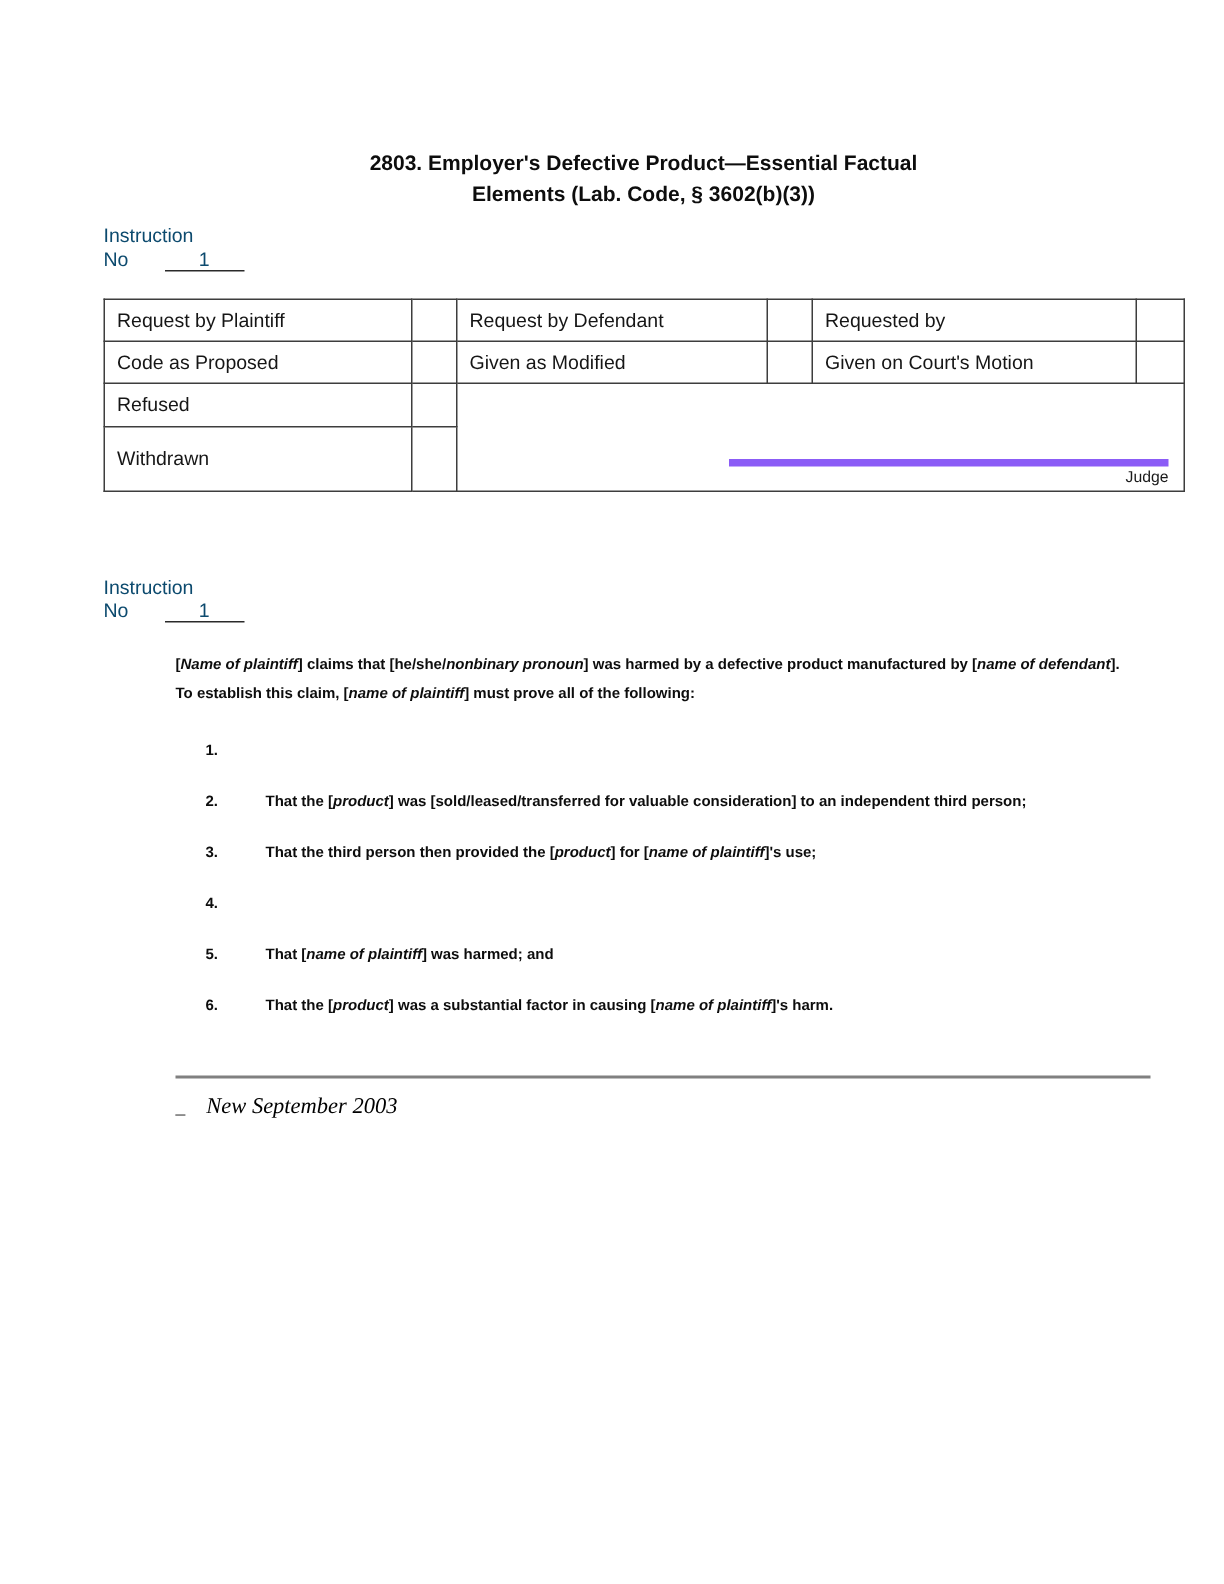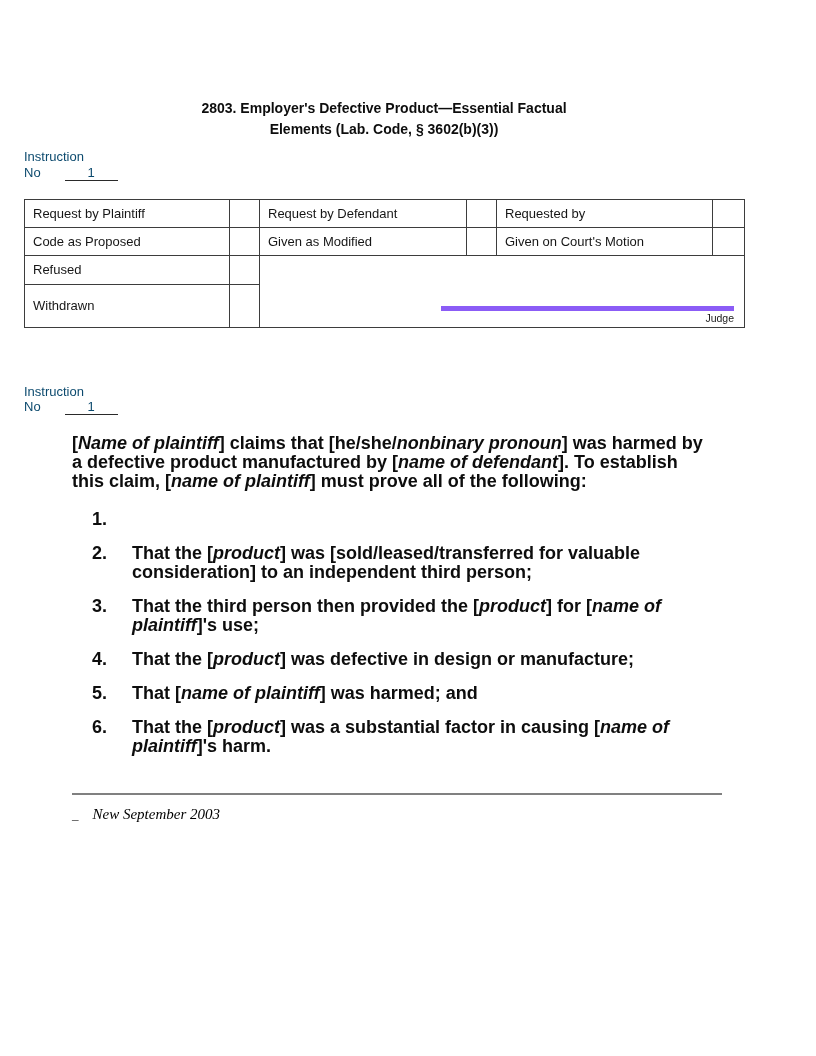--- a/index.html
+++ b/index.html
@@ -4,21 +4,21 @@
 <style>
   * { margin:0; padding:0; box-sizing:border-box; }
   html, body { background:#ffffff; }
   .page {
     position:relative;
     width:816px; height:1056px;
     margin:0 auto;
     background:#ffffff;
     color:#111111;
     font-family:"Liberation Sans", sans-serif;
-    padding:0 24px;
+    padding:0 69px;
     overflow:hidden;
   }
   
   .doc-title {
     margin-top:98px;
     margin-left:48px;
     width:624px;
     text-align:center;
     font-weight:bold;
     font-size:14px;
@@ -69,21 +69,21 @@
     text-align:right;
     font-size:10.5px;
     line-height:12px;
     color:#1a1a1a;
   }
   
   .content {
     margin-left:48px;
     width:624px;
     font-weight:bold;
-    font-size:18px;
+    font-size:10px;
     line-height:19px;
     color:#0d0d0d;
   }
   .intro { margin-top:19px; width:640px; }
   .items { margin-top:19px; }
   .item { display:flex; margin-bottom:15px; }
   .item .num { flex:none; margin-left:20px; width:40px; }
   .item .txt { flex:none; width:558px; }
   .ri { font-style:italic; }
   
@@ -185,21 +185,20 @@
       <div class="item">
         <span class="num">2.</span>
         <span class="txt"><span>That the [</span><span class="ri">product</span><span>] was [sold/leased/transferred for valuable consideration] to an independent third person;</span></span>
       </div>
       <div class="item">
         <span class="num">3.</span>
         <span class="txt"><span>That the third person then provided the [</span><span class="ri">product</span><span>] for [</span><span class="ri">name of plaintiff</span><span>]'s use;</span></span>
       </div>
       <div class="item">
         <span class="num">4.</span>
-        <span class="txt"><span>That the [</span><span class="ri">product</span><span>] was defective in design or manufacture;</span></span>
       </div>
       <div class="item">
         <span class="num">5.</span>
         <span class="txt"><span>That [</span><span class="ri">name of plaintiff</span><span>] was harmed; and</span></span>
       </div>
       <div class="item">
         <span class="num">6.</span>
         <span class="txt"><span>That the [</span><span class="ri">product</span><span>] was a substantial factor in causing [</span><span class="ri">name of plaintiff</span><span>]'s harm.</span></span>
       </div>
     </div>

